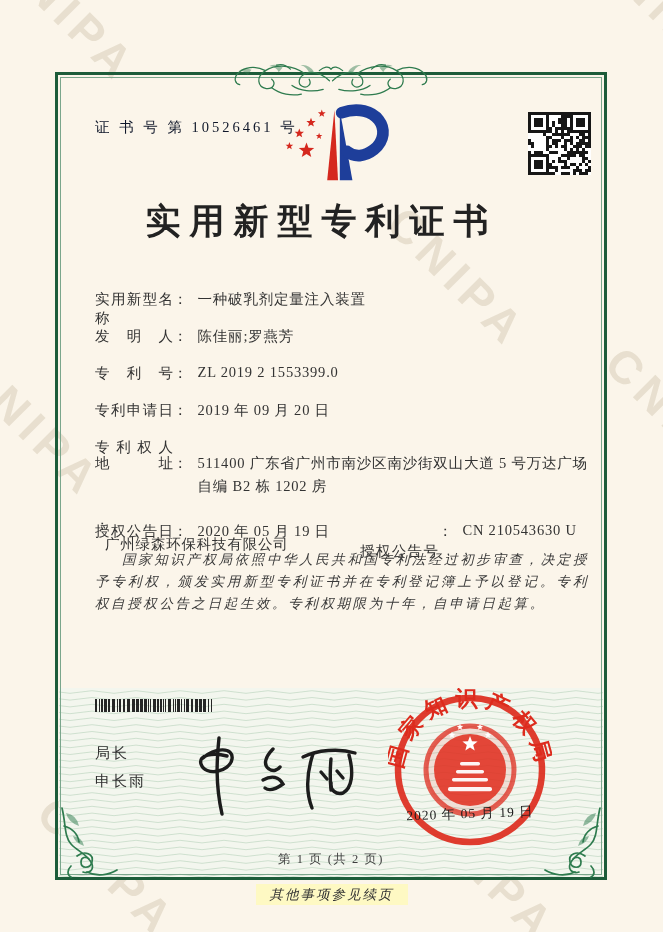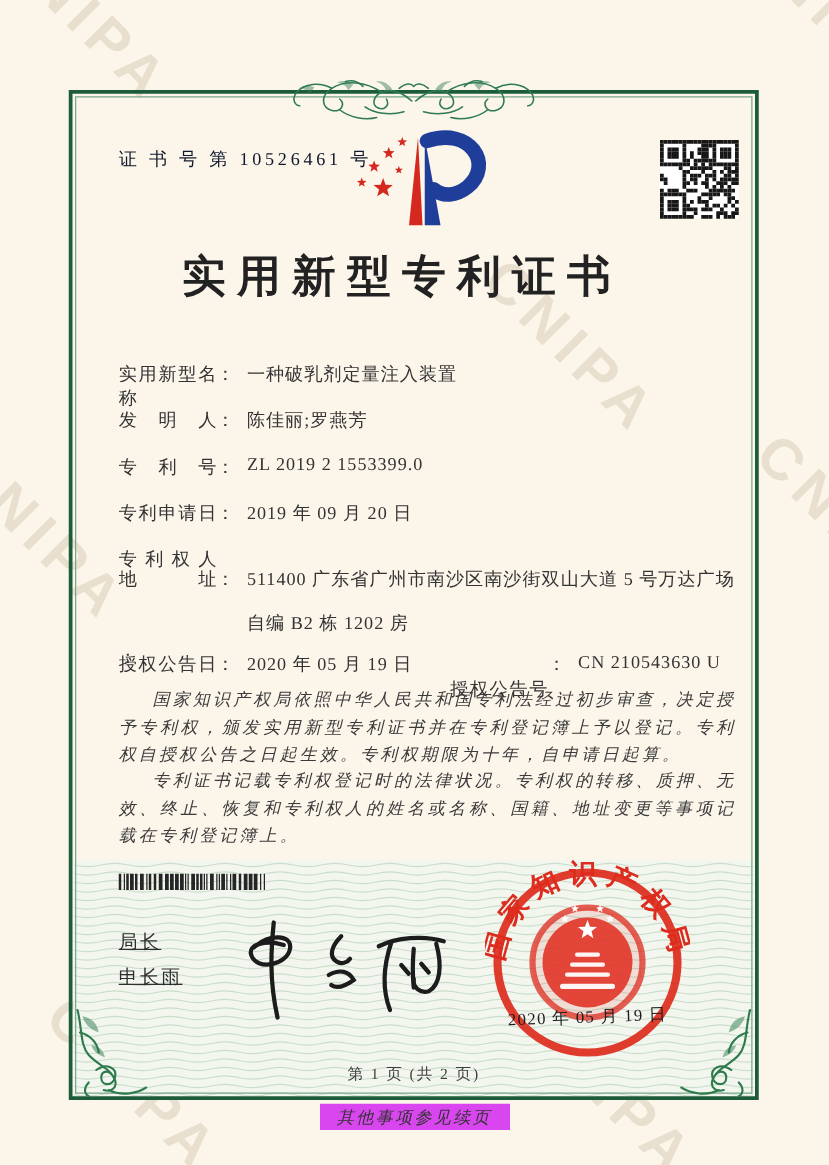--- a/index.html
+++ b/index.html
@@ -49,54 +49,54 @@
     font-size:35px; font-weight:700; letter-spacing:9px; color:#222; z-index:4;
   }
 
   .fields { position:absolute; left:95px; top:0; width:500px; z-index:4; }
   .frow { position:absolute; left:0; display:flex; align-items:flex-start;
           font-size:14.5px; color:#333; width:500px; }
   .flabel { display:inline-block; width:78px; text-align:justify;
             text-align-last:justify; letter-spacing:0; flex:0 0 78px; }
   .colon { flex:0 0 auto; }
   .fvalue { margin-left:10px; letter-spacing:0.8px; }
-  .fvalue .l2 { margin-top:16px; }
+  .fvalue .l2 { margin-top:4px; }
   .flabel2 { display:inline-block; width:78px; text-align:justify;
              text-align-last:justify; margin-left:30px; flex:0 0 78px;margin-top:20px; }
 
   .paras {
     position:absolute; left:95px; top:549px; width:494px; z-index:4;
     font-size:13.5px; line-height:21.8px; letter-spacing:2.6px;
     text-align:justify; font-style:italic; color:#3a3a3a;
   }
   .paras p { text-indent:2em; }
 
   .barcode { position:absolute; left:95px; top:699px; width:175px; height:13px;
              z-index:4; font-size:0; }
   .barcode span { display:inline-block; height:13px; background:#262626;
                   vertical-align:top; }
 
   .sig-block { position:absolute; left:95px; top:744px; z-index:4;
                font-size:15px; color:#2e2e2e; letter-spacing:2px; }
-  .sig-block div { margin-bottom:9px;text-decoration:underline; }
+  .sig-block div { margin-bottom:9px; }
   .signature { position:absolute; left:175px; top:728px; z-index:4; }
 
   .seal { position:absolute; left:388px; top:688px; width:164px; height:164px; z-index:5; }
   .seal-date {
     position:absolute; left:388px; top:805px; width:164px; text-align:center;
     font-size:13.5px; color:#1c1c1c; letter-spacing:1px; z-index:6;
     transform:rotate(-2deg);
   }
 
   .page-info { position:absolute; left:55px; top:851px; width:552px;
                text-align:center; font-size:12.5px; color:#3e3e3e;
                letter-spacing:1.5px; z-index:6; }
   .continuation { position:absolute; left:0; top:885px; width:663px;
                   text-align:center; z-index:4; font-style:italic; }
-  .continuation span { background:#d946ef; padding:3px 14px; font-size:13.5px;
+  .continuation span { background:#fef9c3; padding:3px 14px; font-size:13.5px;
                        color:#343434; letter-spacing:2px; }
 
   .logo { position:absolute; left:275px; top:100px; z-index:4; }
 </style>
 </head>
 <body>
 
 <div class="wm" style="left:-20px; top:-15px;">CNIPA</div>
 <div class="wm" style="left:575px; top:-20px;">CNIPA</div>
 <div class="wm" style="left:370px; top:250px;">CNIPA</div>
@@ -672,20 +672,21 @@
     <span class="fvalue">ZL 2019 2 1553399.0</span>
   </div>
   <div class="frow" style="top:401px;">
     <span class="flabel">专利申请日</span>
       <span class="colon">：</span>
     <span class="fvalue">2019 年 09 月 20 日</span>
   </div>
   <div class="frow" style="top:438px;flex-direction:column;">
     <span class="flabel">专利权人</span>
       <span class="colon">：</span>
+    <span class="fvalue">广州绿森环保科技有限公司</span>
   </div>
   <div class="frow" style="top:454px;">
     <span class="flabel">地址</span>
       <span class="colon">：</span>
     <span class="fvalue">
       <div>511400 广东省广州市南沙区南沙街双山大道 5 号万达广场</div>
       <div class="l2">自编 B2 栋 1202 房</div>
     </span>
   </div>
   <div class="frow" style="top:522px;">
@@ -693,21 +694,20 @@
       <span class="colon">：</span>
     <span class="fvalue">2020 年 05 月 19 日</span>
     <span class="flabel2">授权公告号</span>
       <span class="colon">：</span>
     <span class="fvalue">CN 210543630 U</span>
   </div>
 </div>
 
 <div class="paras">
   <p>国家知识产权局依照中华人民共和国专利法经过初步审查，决定授予专利权，颁发实用新型专利证书并在专利登记簿上予以登记。专利权自授权公告之日起生效。专利权期限为十年，自申请日起算。</p>
-  <p>专利证书记载专利权登记时的法律状况。专利权的转移、质押、无效、终止、恢复和专利权人的姓名或名称、国籍、地址变更等事项记载在专利登记簿上。</p>
 </div>
 
 <div class="barcode"><span style="width: 2px; margin-right: 2px;"></span><span style="width: 1px; margin-right: 1px;"></span><span style="width: 2px; margin-right: 1px;"></span><span style="width: 3px; margin-right: 1px;"></span><span style="width: 2px; margin-right: 2px;"></span><span style="width: 3px; margin-right: 2px;"></span><span style="width: 1px; margin-right: 1px;"></span><span style="width: 2px; margin-right: 2px;"></span><span style="width: 2px; margin-right: 2px;"></span><span style="width: 3px; margin-right: 2px;"></span><span style="width: 3px; margin-right: 1px;"></span><span style="width: 3px; margin-right: 1px;"></span><span style="width: 3px; margin-right: 1px;"></span><span style="width: 3px; margin-right: 1px;"></span><span style="width: 1px; margin-right: 1px;"></span><span style="width: 1px; margin-right: 2px;"></span><span style="width: 3px; margin-right: 1px;"></span><span style="width: 2px; margin-right: 1px;"></span><span style="width: 2px; margin-right: 1px;"></span><span style="width: 1px; margin-right: 1px;"></span><span style="width: 1px; margin-right: 2px;"></span><span style="width: 3px; margin-right: 2px;"></span><span style="width: 1px; margin-right: 1px;"></span><span style="width: 1px; margin-right: 1px;"></span><span style="width: 3px; margin-right: 1px;"></span><span style="width: 1px; margin-right: 2px;"></span><span style="width: 1px; margin-right: 1px;"></span><span style="width: 3px; margin-right: 2px;"></span><span style="width: 2px; margin-right: 2px;"></span><span style="width: 3px; margin-right: 1px;"></span><span style="width: 3px; margin-right: 1px;"></span><span style="width: 3px; margin-right: 2px;"></span><span style="width: 1px; margin-right: 2px;"></span><span style="width: 1px; margin-right: 1px;"></span></div>
 
 <div class="sig-block">
   <div>局长</div>
   <div>申长雨</div>
 </div>
 
 <svg class="signature" width="200" height="90" viewBox="0 0 200 90" xmlns="http://www.w3.org/2000/svg">

